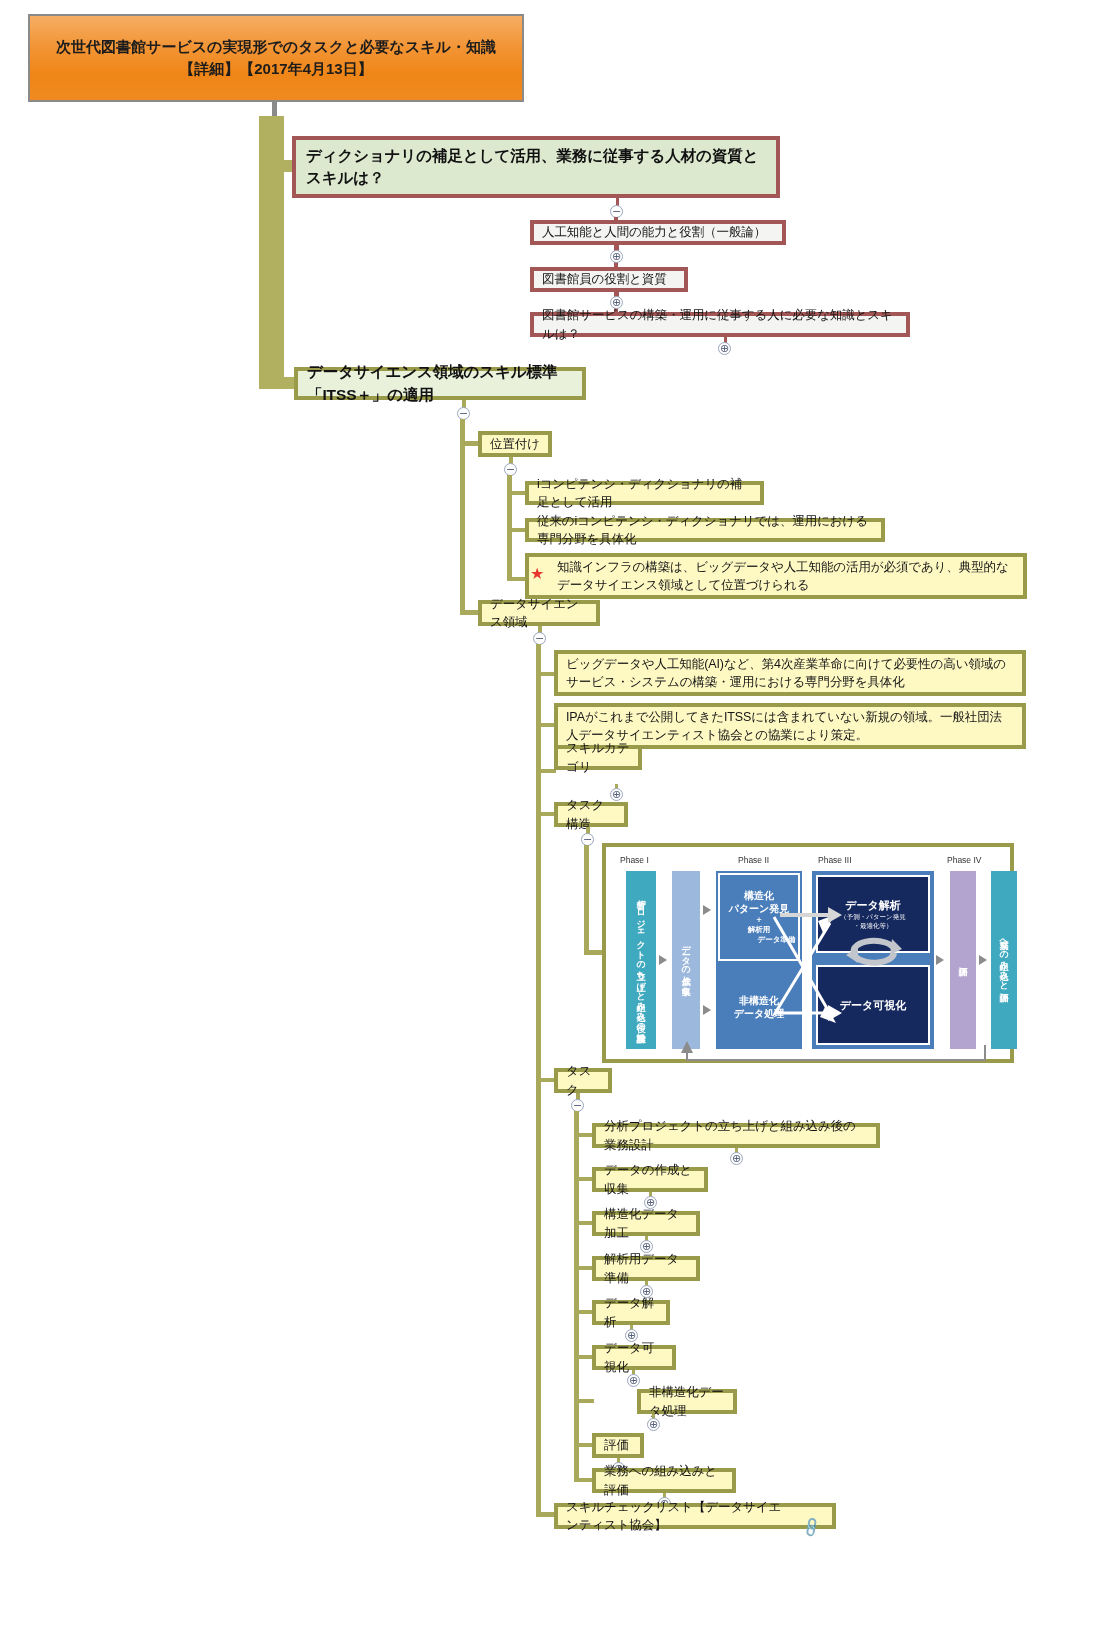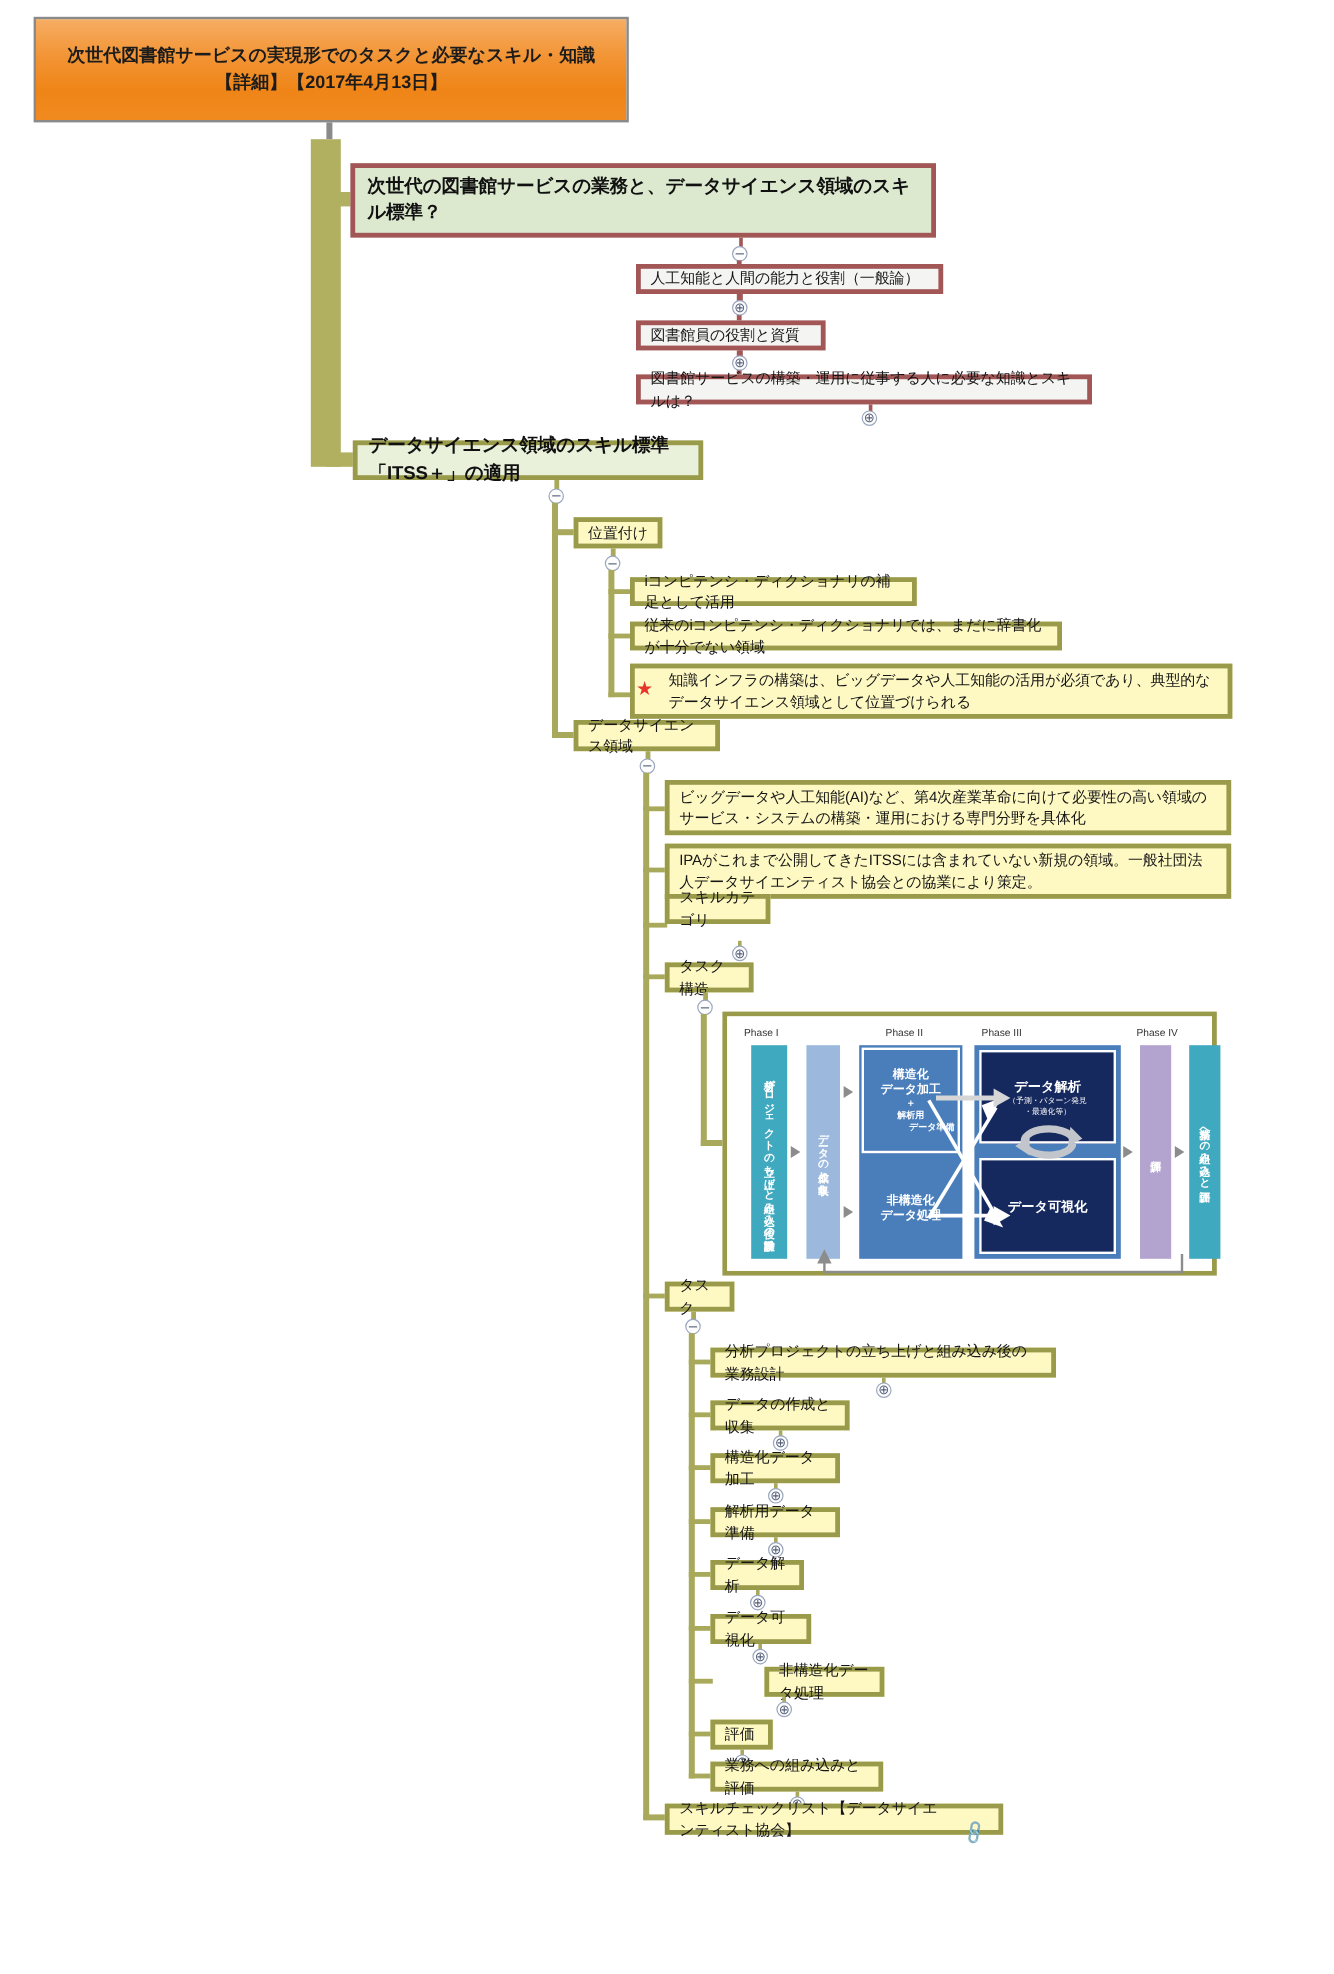--- a/index.html
+++ b/index.html
@@ -164,21 +164,21 @@
 
   <div class="abs conn" style="left:272px;top:102px;width:5px;height:14px;background:#8a8a8a;"></div>
 
   <div class="abs conn" style="left:259px;top:116px;width:25px;height:273px;"></div>
 
   <div class="abs conn" style="left:272px;top:160px;width:22px;height:12px;"></div>
 
   <div class="abs conn" style="left:272px;top:377px;width:26px;height:12px;"></div>
 
   <div class="abs node n-q" style="left:292px;top:136px;width:488px;height:62px;">
-    <span class="txt">次世代の図書館サービスの業務と、データサイエンス領域のスキル標準？</span>
+    <span class="txt">ディクショナリの補足として活用、業務に従事する人材の資質とスキルは？</span>
   </div>
 
   <div class="abs conn-red" style="left:616px;top:198px;width:3px;height:8px;"></div>
   <div class="abs tgl" style="left:610px;top:205px;">
     <span>−</span>
   </div>
 
   <div class="abs conn-red" style="left:614px;top:217px;width:4px;height:117px;"></div>
   <div class="abs conn-red" style="left:614px;top:230px;width:18px;height:4px;"></div>
   <div class="abs conn-red" style="left:614px;top:277px;width:18px;height:4px;"></div>
@@ -231,21 +231,21 @@
 
   <div class="abs conn-thin" style="left:507px;top:475px;width:5px;height:106px;"></div>
   <div class="abs conn-thin" style="left:507px;top:491px;width:20px;height:4px;"></div>
   <div class="abs conn-thin" style="left:507px;top:528px;width:20px;height:4px;"></div>
   <div class="abs conn-thin" style="left:507px;top:577px;width:20px;height:4px;"></div>
 
   <div class="abs node n-sub" style="left:525px;top:481px;width:239px;height:24px;">
     <span class="txt">iコンピテンシ・ディクショナリの補足として活用</span>
   </div>
   <div class="abs node n-sub" style="left:525px;top:518px;width:360px;height:24px;">
-    <span class="txt">従来のiコンピテンシ・ディクショナリでは、まだに辞書化が十分でない領域</span>
+    <span class="txt">従来のiコンピテンシ・ディクショナリでは、運用における専門分野を具体化</span>
   </div>
   <div class="abs node n-sub" style="left:525px;top:553px;width:502px;height:46px;padding-left:28px;">
     <span class="txt">知識インフラの構築は、ビッグデータや人工知能の活用が必須であり、典型的なデータサイエンス領域として位置づけられる</span>
   </div>
   <div class="abs star" style="left:530px;top:566px;">
     <span>★</span>
   </div>
 
   <div class="abs node n-sub" style="left:478px;top:600px;width:122px;height:26px;">
     <span class="txt">データサイエンス領域</span>
@@ -303,21 +303,21 @@
 
       <div class="pcol" style="left:66px;top:24px;width:28px;height:178px;background:#9cb9dd;">
         <span class="vtext" style="color:#fff;">データの作成と収集</span>
       </div>
       <div class="arrow-sm" style="left:97px;top:58px;"></div>
       <div class="arrow-sm" style="left:97px;top:158px;"></div>
 
       <div class="abs" style="left:110px;top:24px;width:86px;height:178px;background:#4a7ebb;"></div>
       <div class="hbox" style="left:112px;top:26px;width:82px;height:88px;background:#4a7ebb;border:2px solid #ffffff;font-size:10px;line-height:1.25;">
         <span>構造化</span>
-        <span>データ加工</span>
+        <span>パターン発見</span>
         <span style="font-size:8px;">＋</span>
         <span style="font-size:7.5px;">解析用</span>
         <span style="font-size:7.5px;margin-left:35px;">データ準備</span>
       </div>
       <div class="hbox" style="left:112px;top:120px;width:82px;height:80px;background:#4a7ebb;font-size:10px;line-height:1.3;">
         <span>非構造化</span>
         <span>データ処理</span>
       </div>
 
       <div class="abs" style="left:206px;top:24px;width:122px;height:178px;background:#4a7ebb;"></div>

